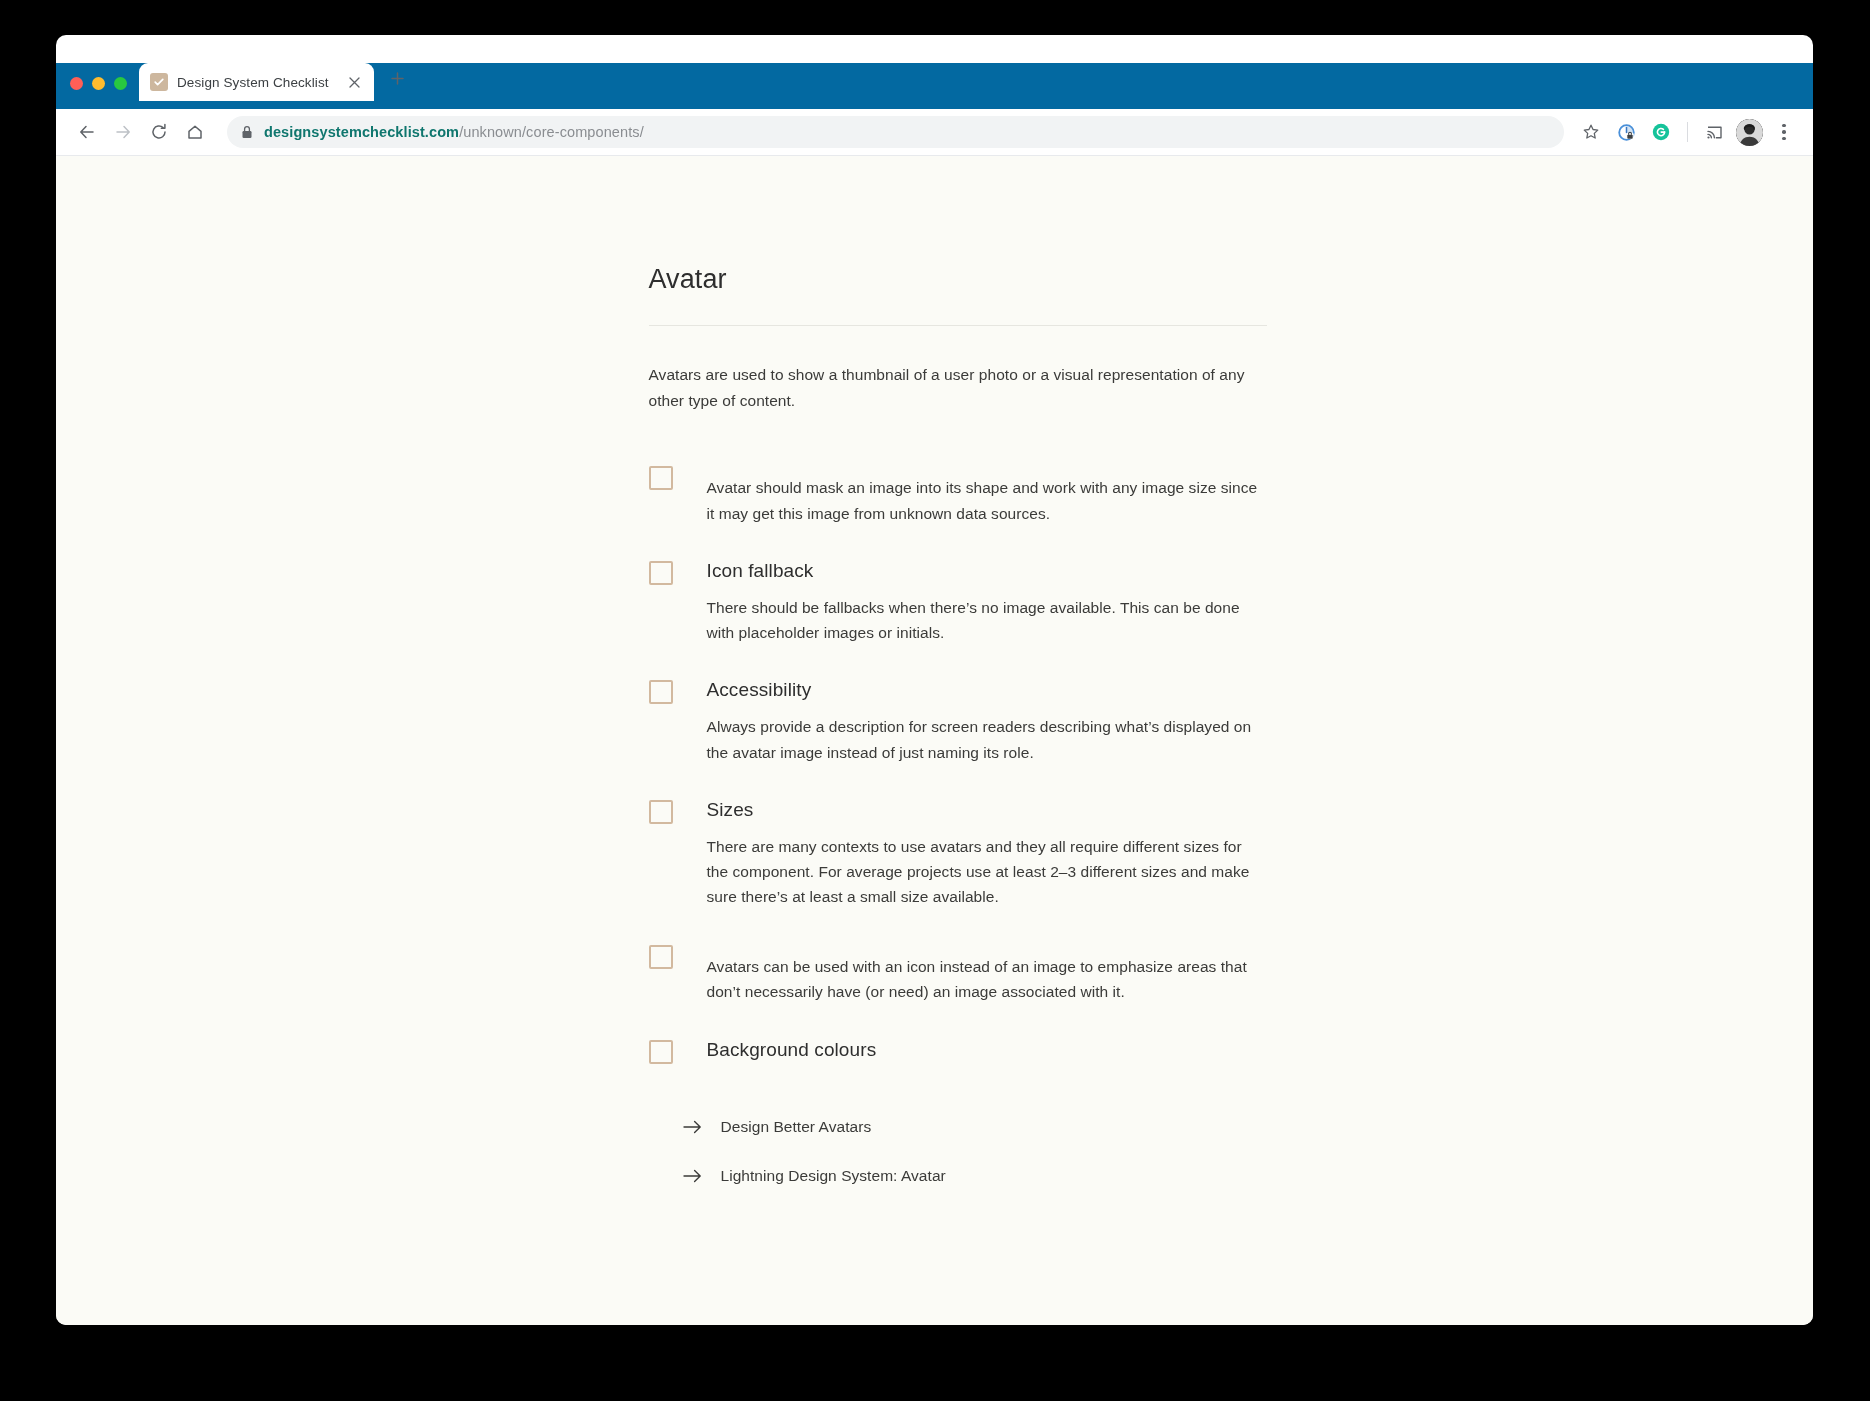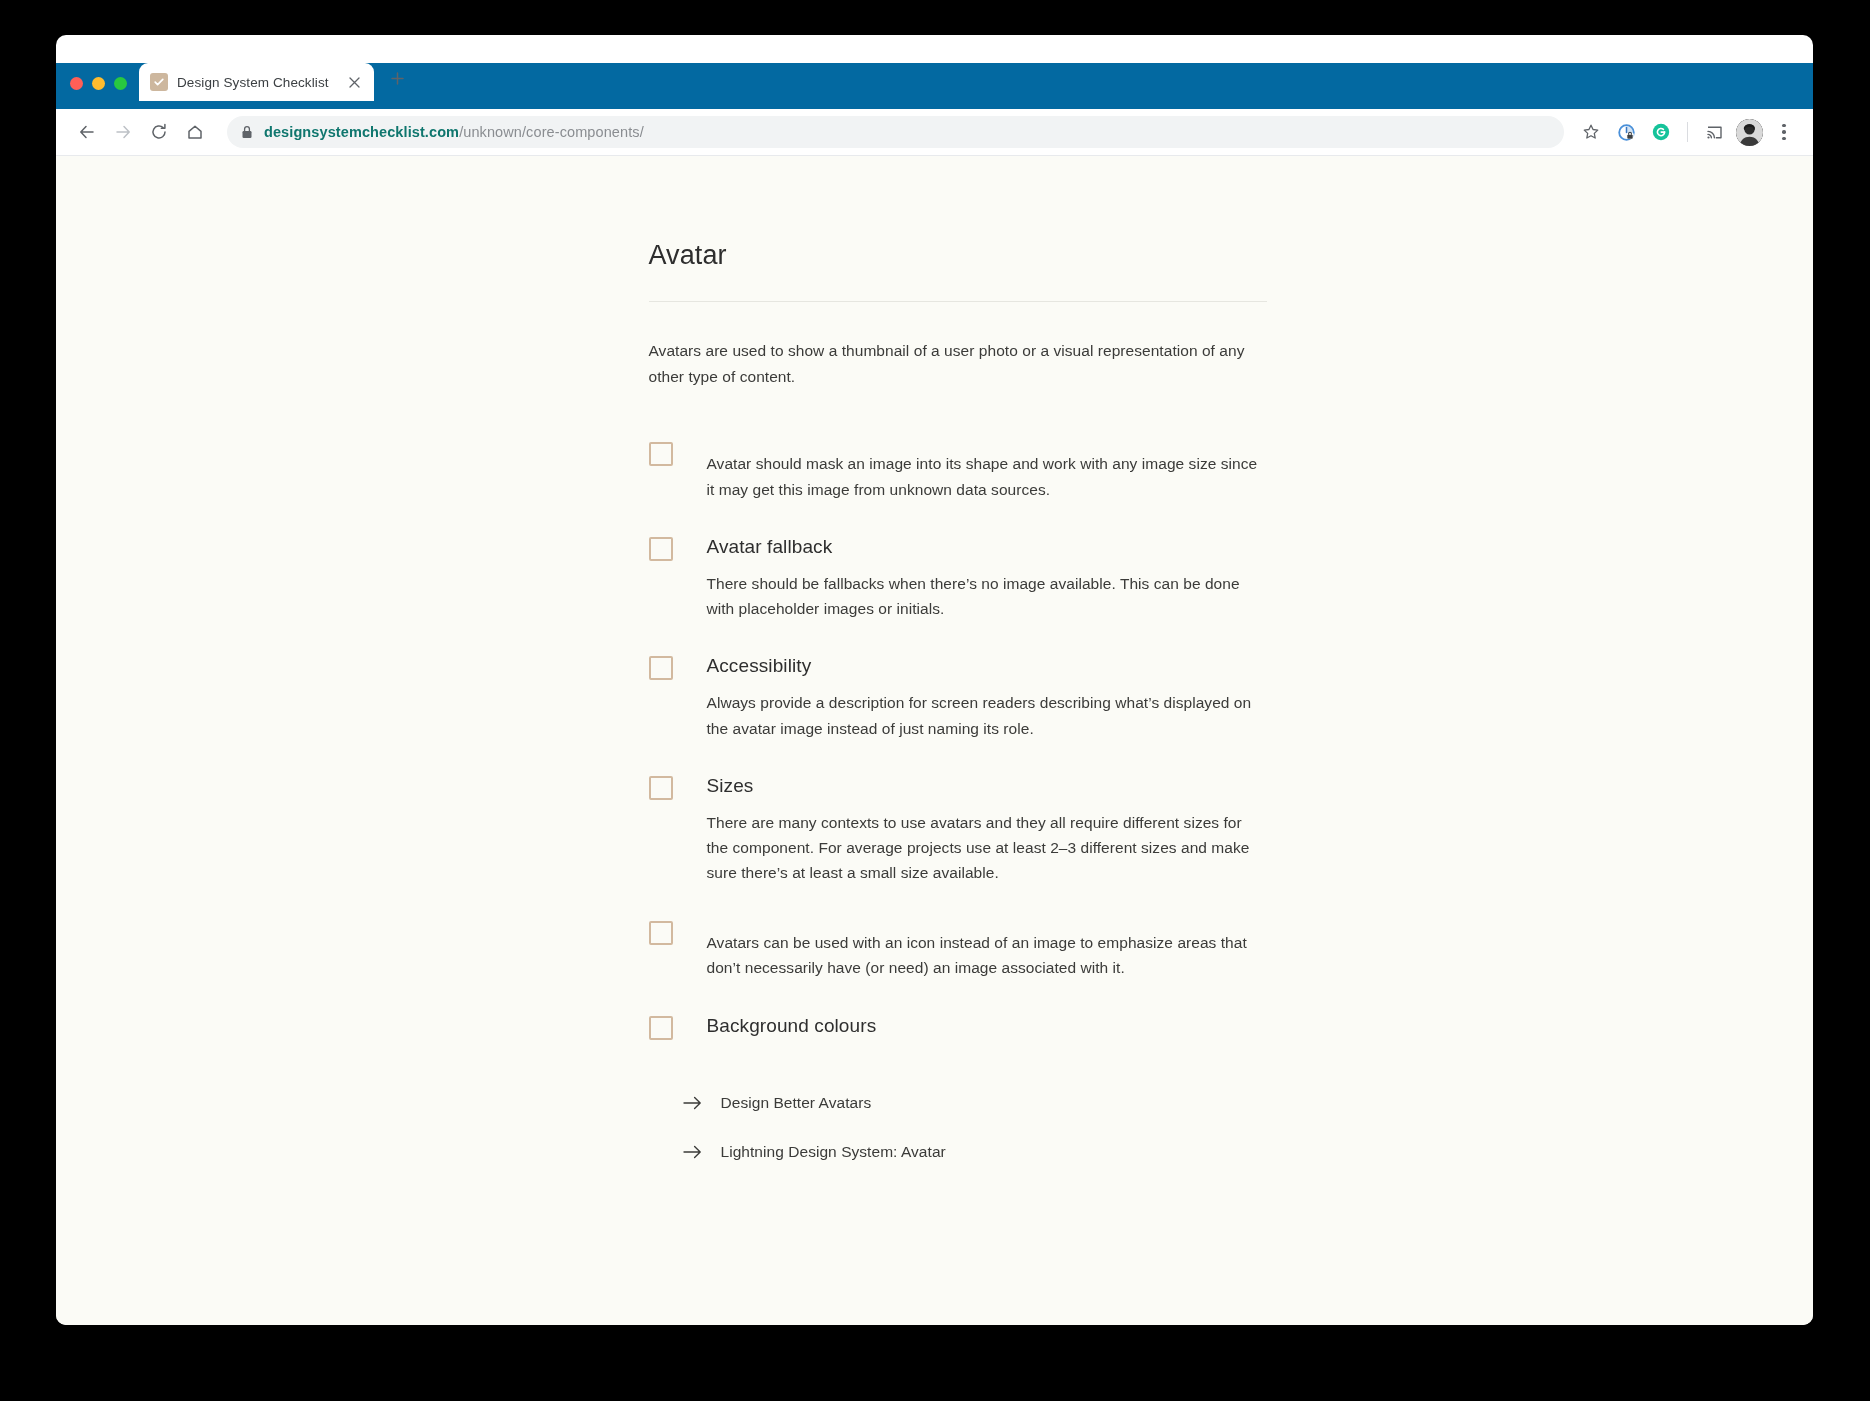--- a/index.html
+++ b/index.html
@@ -190,20 +190,21 @@
     padding-left: 0;
     position: relative;
     left: 23px;
   }
 
   .page-title {
     font-size: 27px;
     font-weight: 400;
     color: #2e2e2e;
     letter-spacing: .1px;
+    margin-top: 24px;
   }
   .page-count {
     font-size: 15.5px;
     color: #6f6f6c;
     margin-top: 13px;
     letter-spacing: .1px;
   }
   .divider {
     height: 1px;
     background: #e6e6e0;
@@ -389,21 +390,21 @@
         <div class="check-item">
           <div class="checkbox"></div>
           <div class="check-body">
             <div class="check-desc">Avatar should mask an image into its shape and work with any image size since it may get this image from unknown data sources.</div>
           </div>
         </div>
 
         <div class="check-item">
           <div class="checkbox"></div>
           <div class="check-body">
-            <div class="check-title">Avatar fallback</div>
+            <div class="check-title">Icon fallback</div>
             <div class="check-desc">There should be fallbacks when there’s no image available. This can be done with placeholder images or initials.</div>
           </div>
         </div>
 
         <div class="check-item">
           <div class="checkbox"></div>
           <div class="check-body">
             <div class="check-title">Accessibility</div>
             <div class="check-desc">Always provide a description for screen readers describing what’s displayed on the avatar image instead of just naming its role.</div>
           </div>

